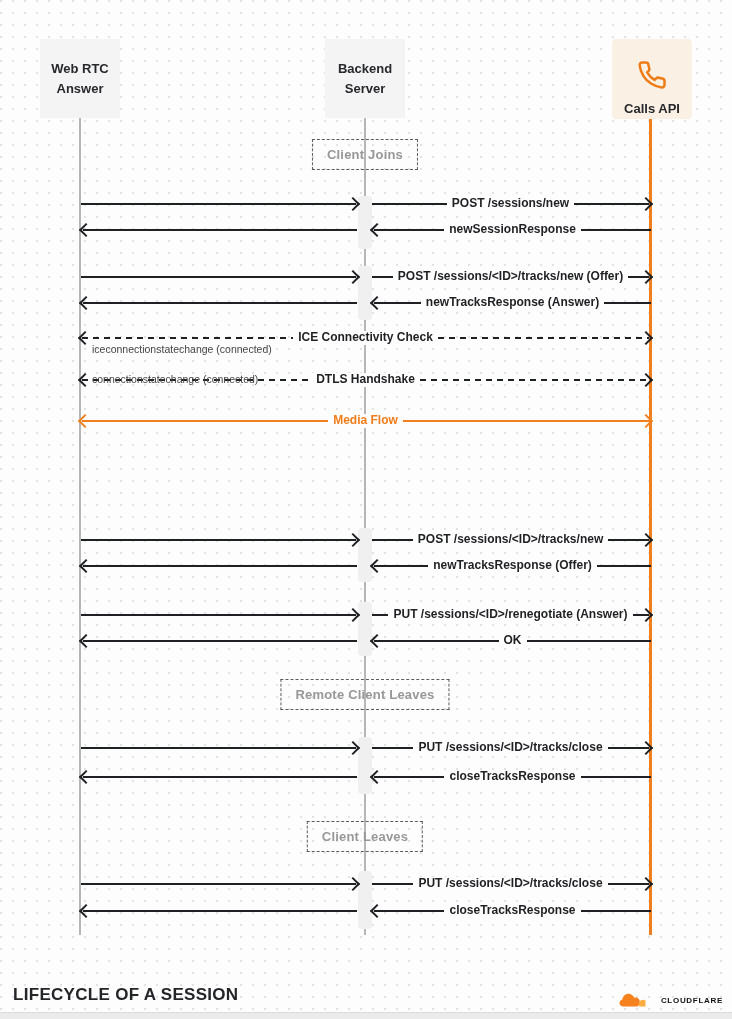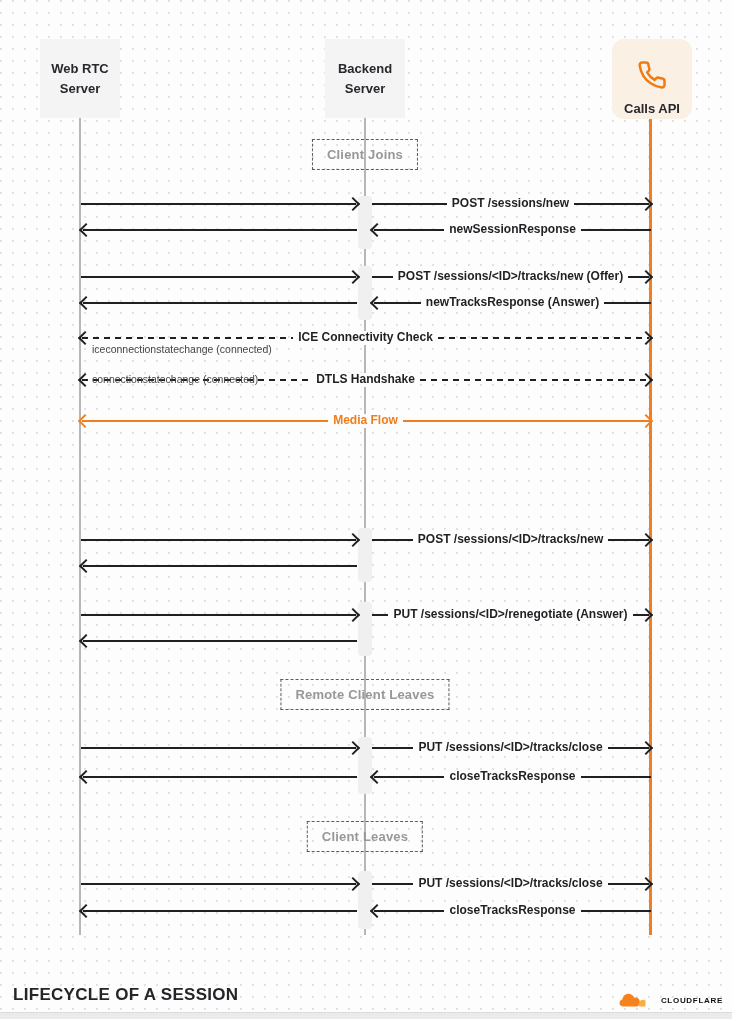--- a/index.html
+++ b/index.html
@@ -19,21 +19,21 @@
   .lifeline.orange { width:3px; background:#f0801f; top:119px; height:816px; }
 
   
   .actor {
     position:absolute; top:39px; width:80px; height:79px; background:#f4f4f5;
     display:flex; align-items:center; justify-content:center; text-align:center;
     font-weight:bold; font-size:13px; color:#26282c; line-height:1.5;
     white-space:pre-line; z-index:3;
   }
   .actor.calls {
-    background:#faf0e3; border-radius:12px; flex-direction:column; gap:9px;
+    background:#faf0e3; border-radius:4px; flex-direction:column; gap:9px;
     height:80px; padding-top:20px;
   }
 
   
   .activation { position:absolute; left:358px; width:14px; background:#f0f0f1; border-radius:4px; z-index:2; }
 
   
   .msg {
     position:absolute; height:14px; display:flex; align-items:center;
     font-size:12px; font-weight:bold; color:#1f2023; z-index:4;
@@ -75,21 +75,21 @@
 <body>
 
 <div class="canvas">
 
   <div class="lifeline" style="left:79px;"></div>
   <div class="lifeline" style="left:364px;"></div>
   <div class="lifeline orange" style="left:649px;"></div>
 
   <div class="actor" style="left:40px;">
     <span>Web RTC
-Server</span>
+Answer</span>
   </div>
   <div class="actor" style="left:325px;">
     <span>Backend
 Server</span>
   </div>
   <div class="actor calls" style="left:612px;">
     <span class="icon-wrap">
       <svg width="30" height="30" viewBox="0 0 24 24" fill="none" stroke="#ee7c16" stroke-width="2" stroke-linecap="round" stroke-linejoin="round">
         <path d="M22 16.92v3a2 2 0 0 1-2.18 2 19.79 19.79 0 0 1-8.63-3.07 19.5 19.5 0 0 1-6-6 19.79 19.79 0 0 1-3.07-8.67A2 2 0 0 1 4.11 2h3a2 2 0 0 1 2 1.72 12.84 12.84 0 0 0 .7 2.81 2 2 0 0 1-.45 2.11L8.09 9.91a16 16 0 0 0 6 6l1.27-1.27a2 2 0 0 1 2.11-.45 12.84 12.84 0 0 0 2.81.7A2 2 0 0 1 22 16.92z"></path>
       </svg>
@@ -185,34 +185,46 @@
   <div class="msg" style="left:81px;top:533px;width:277px;">
     <span class="seg"></span>
       <span class="head r"></span>
   </div>
   <div class="msg" style="left:372px;top:533px;width:279px;">
     <span class="seg"></span>
     <span class="lbl">POST /sessions/&lt;ID&gt;/tracks/new</span>
     <span class="seg"></span>
       <span class="head r"></span>
   </div>
+  <div class="msg" style="left:372px;top:559px;width:279px;">
+    <span class="head l"></span>
+      <span class="seg"></span>
+    <span class="lbl">newTracksResponse (Offer)</span>
+    <span class="seg"></span>
+  </div>
   <div class="msg" style="left:81px;top:559px;width:276px;">
     <span class="head l"></span>
       <span class="seg"></span>
   </div>
 
   <div class="msg" style="left:81px;top:608px;width:277px;">
     <span class="seg"></span>
       <span class="head r"></span>
   </div>
   <div class="msg" style="left:372px;top:608px;width:279px;">
     <span class="seg"></span>
     <span class="lbl">PUT /sessions/&lt;ID&gt;/renegotiate (Answer)</span>
     <span class="seg"></span>
       <span class="head r"></span>
+  </div>
+  <div class="msg" style="left:372px;top:634px;width:279px;">
+    <span class="head l"></span>
+      <span class="seg"></span>
+    <span class="lbl">OK</span>
+    <span class="seg"></span>
   </div>
   <div class="msg" style="left:81px;top:634px;width:276px;">
     <span class="head l"></span>
       <span class="seg"></span>
   </div>
 
   <div class="msg" style="left:81px;top:741px;width:277px;">
     <span class="seg"></span>
       <span class="head r"></span>
   </div>

